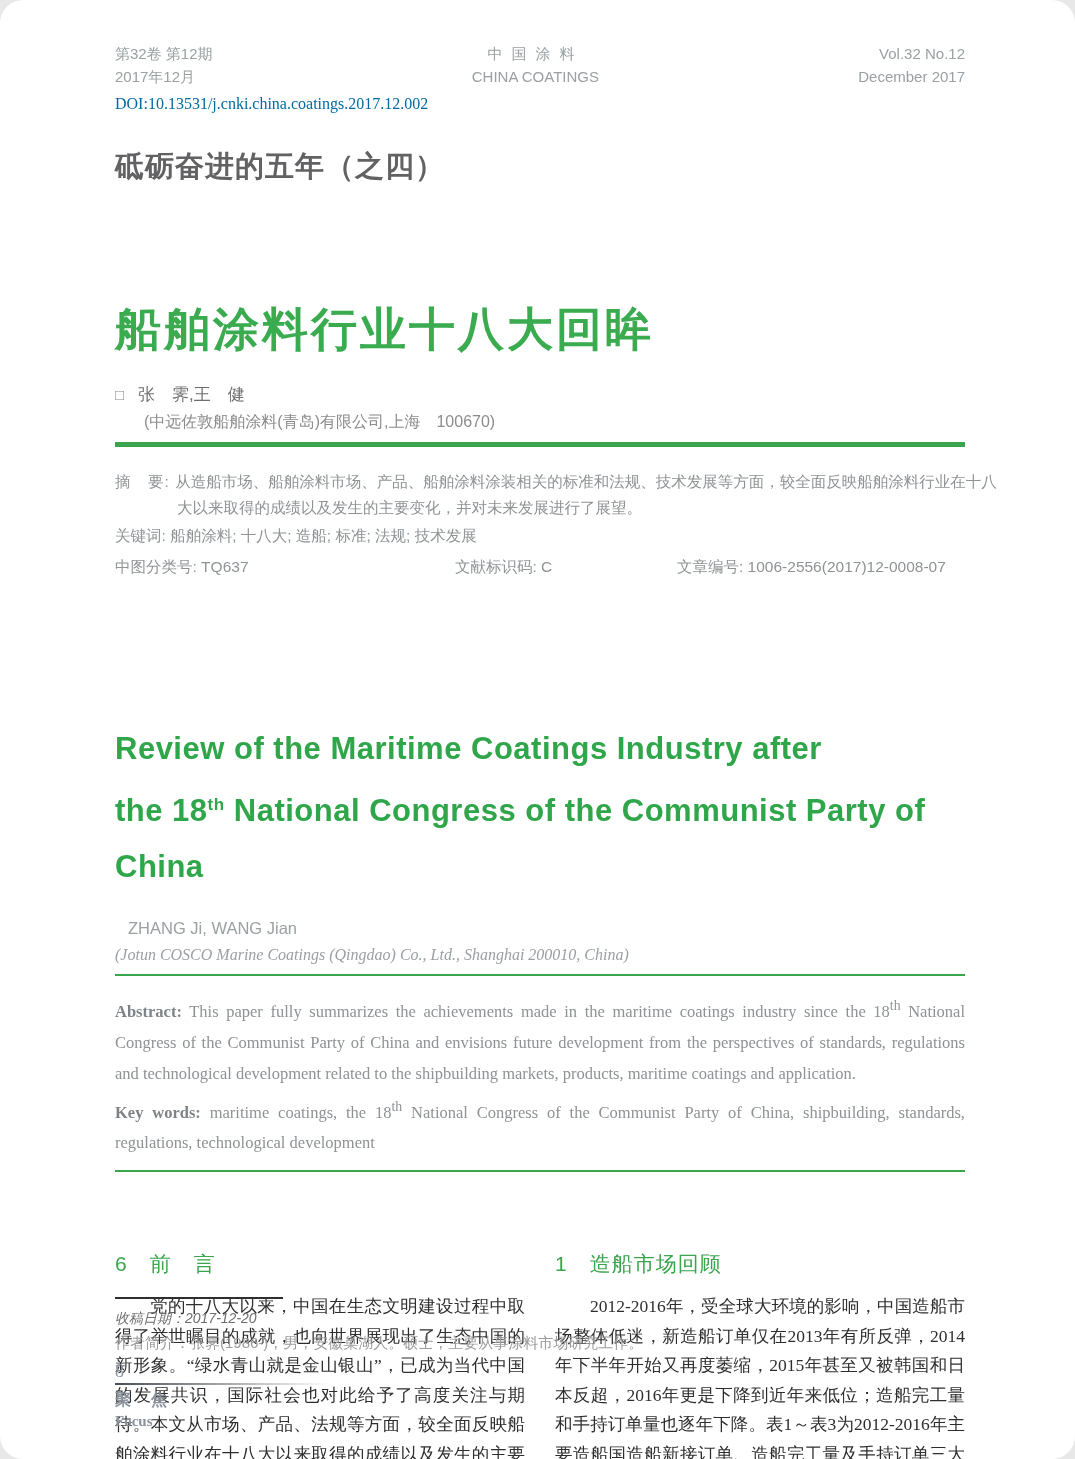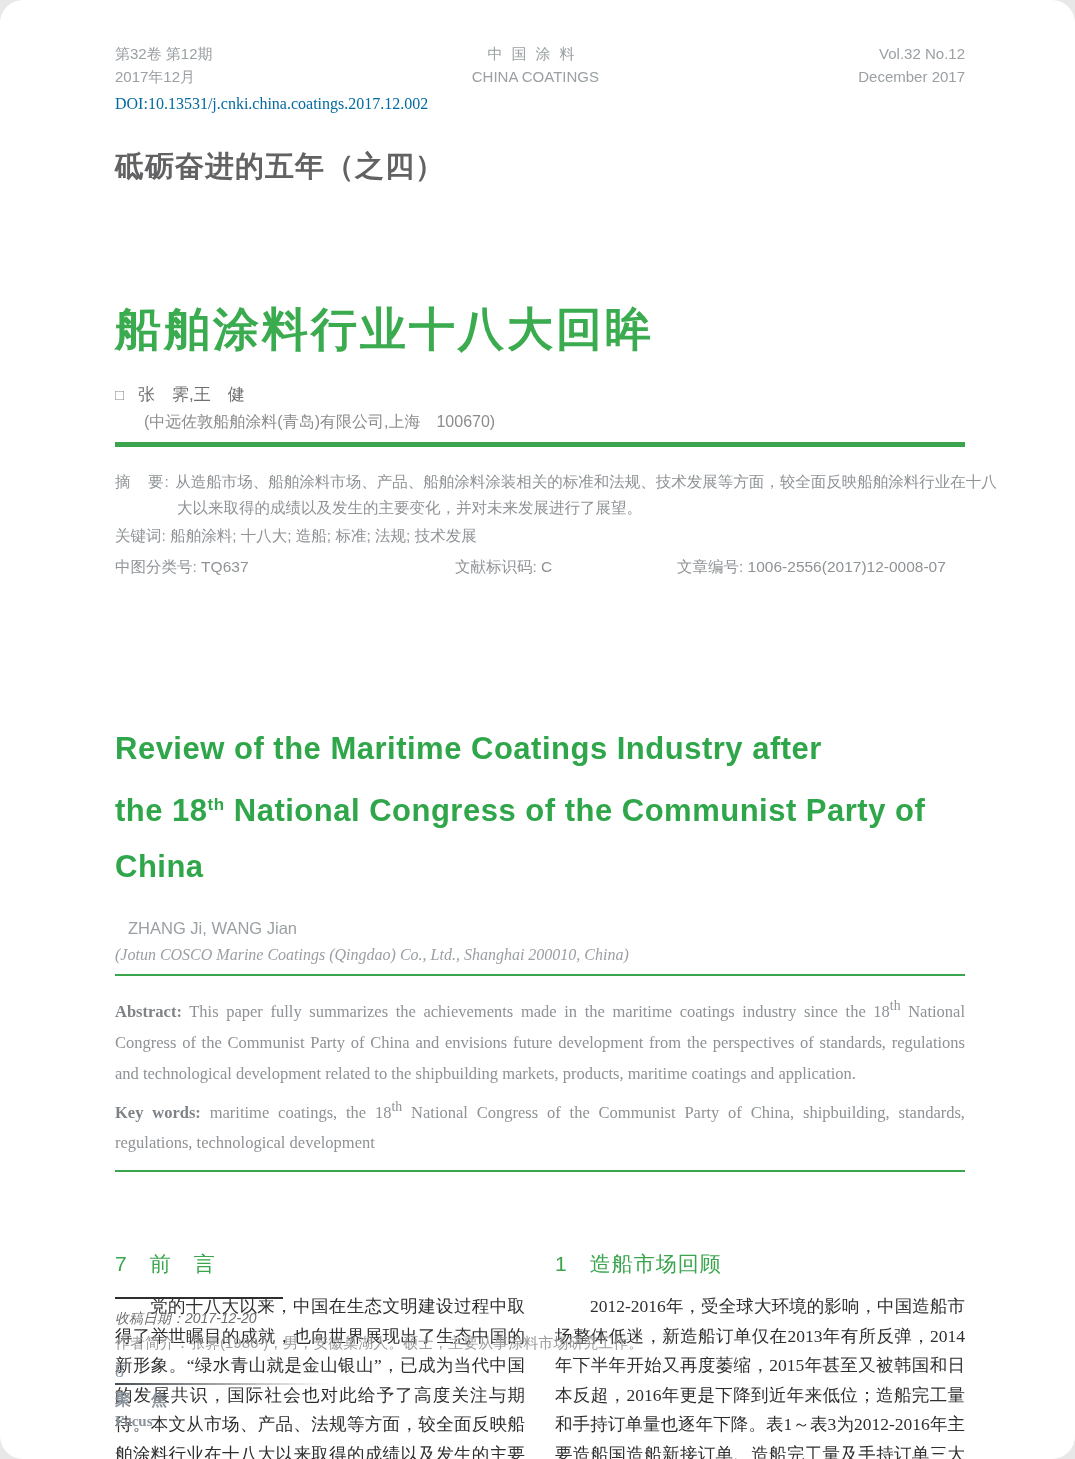--- a/index.html
+++ b/index.html
@@ -121,21 +121,21 @@
   <div class="en-abstract">
     <span class="label">Abstract:</span><span> This paper fully summarizes the achievements made in the maritime coatings industry since the 18</span><sup>th</sup><span> National Congress of the Communist Party of China and envisions future development from the perspectives of standards, regulations and technological development related to the shipbuilding markets, products, maritime coatings and application.</span>
   </div>
   <div class="en-keywords">
     <span class="label">Key words:</span><span> maritime coatings, the 18</span><sup>th</sup><span> National Congress of the Communist Party of China, shipbuilding, standards, regulations, technological development</span>
   </div>
   <div class="rule thin en-rule2"></div>
 
   <div class="columns">
     <div class="col">
-      <h3 class="sec-heading">7　前　言</h3>
+      <h3 class="sec-heading">6　前　言</h3>
       <p class="body-par">党的十八大以来，中国在生态文明建设过程中取得了举世瞩目的成就，也向世界展现出了生态中国的新形象。“绿水青山就是金山银山”，已成为当代中国的发展共识，国际社会也对此给予了高度关注与期待。本文从市场、产品、法规等方面，较全面反映船舶涂料行业在十八大以来取得的成绩以及发生的主要变化。</p>
     </div>
     <div class="col">
       <h3 class="sec-heading">1　造船市场回顾</h3>
       <p class="body-par">2012-2016年，受全球大环境的影响，中国造船市场整体低迷，新造船订单仅在2013年有所反弹，2014年下半年开始又再度萎缩，2015年甚至又被韩国和日本反超，2016年更是下降到近年来低位；造船完工量和手持订单量也逐年下降。表1～表3为2012-2016年主要造船国造船新接订单、造船完工量及手持订单三大指标数据(数据摘自Clarkson研究)。</p>
     </div>
   </div>
 
   <div class="footnote">
     <div class="divider"></div>

